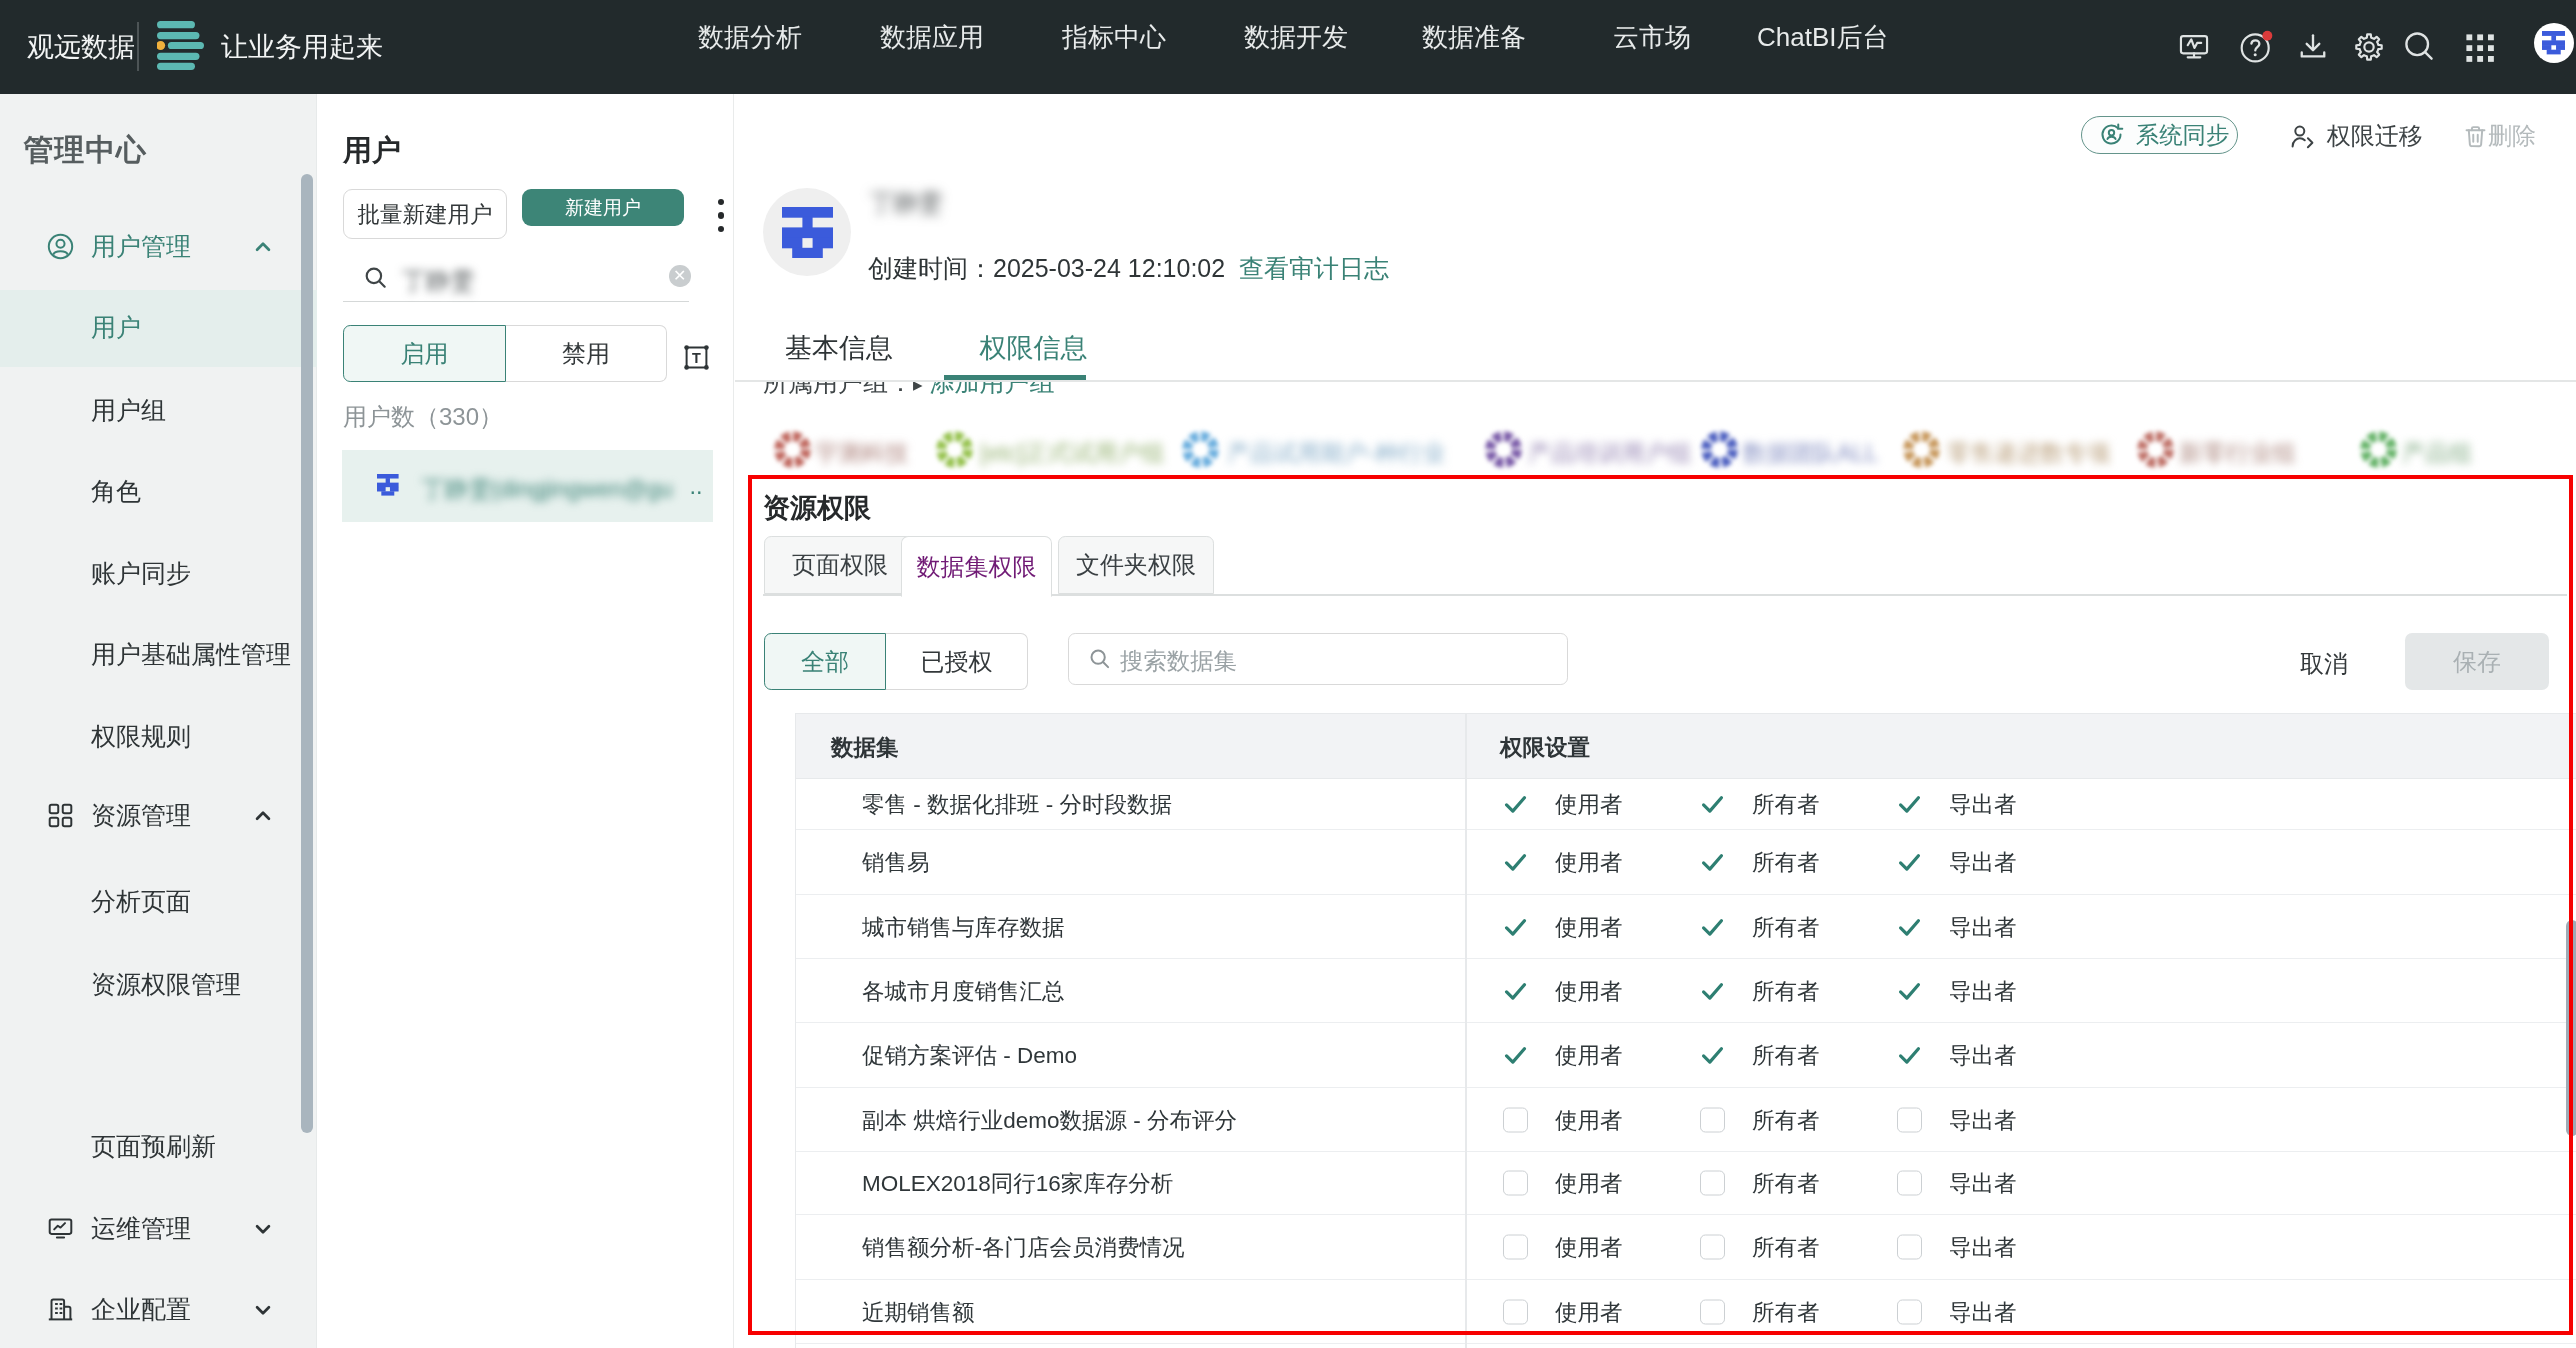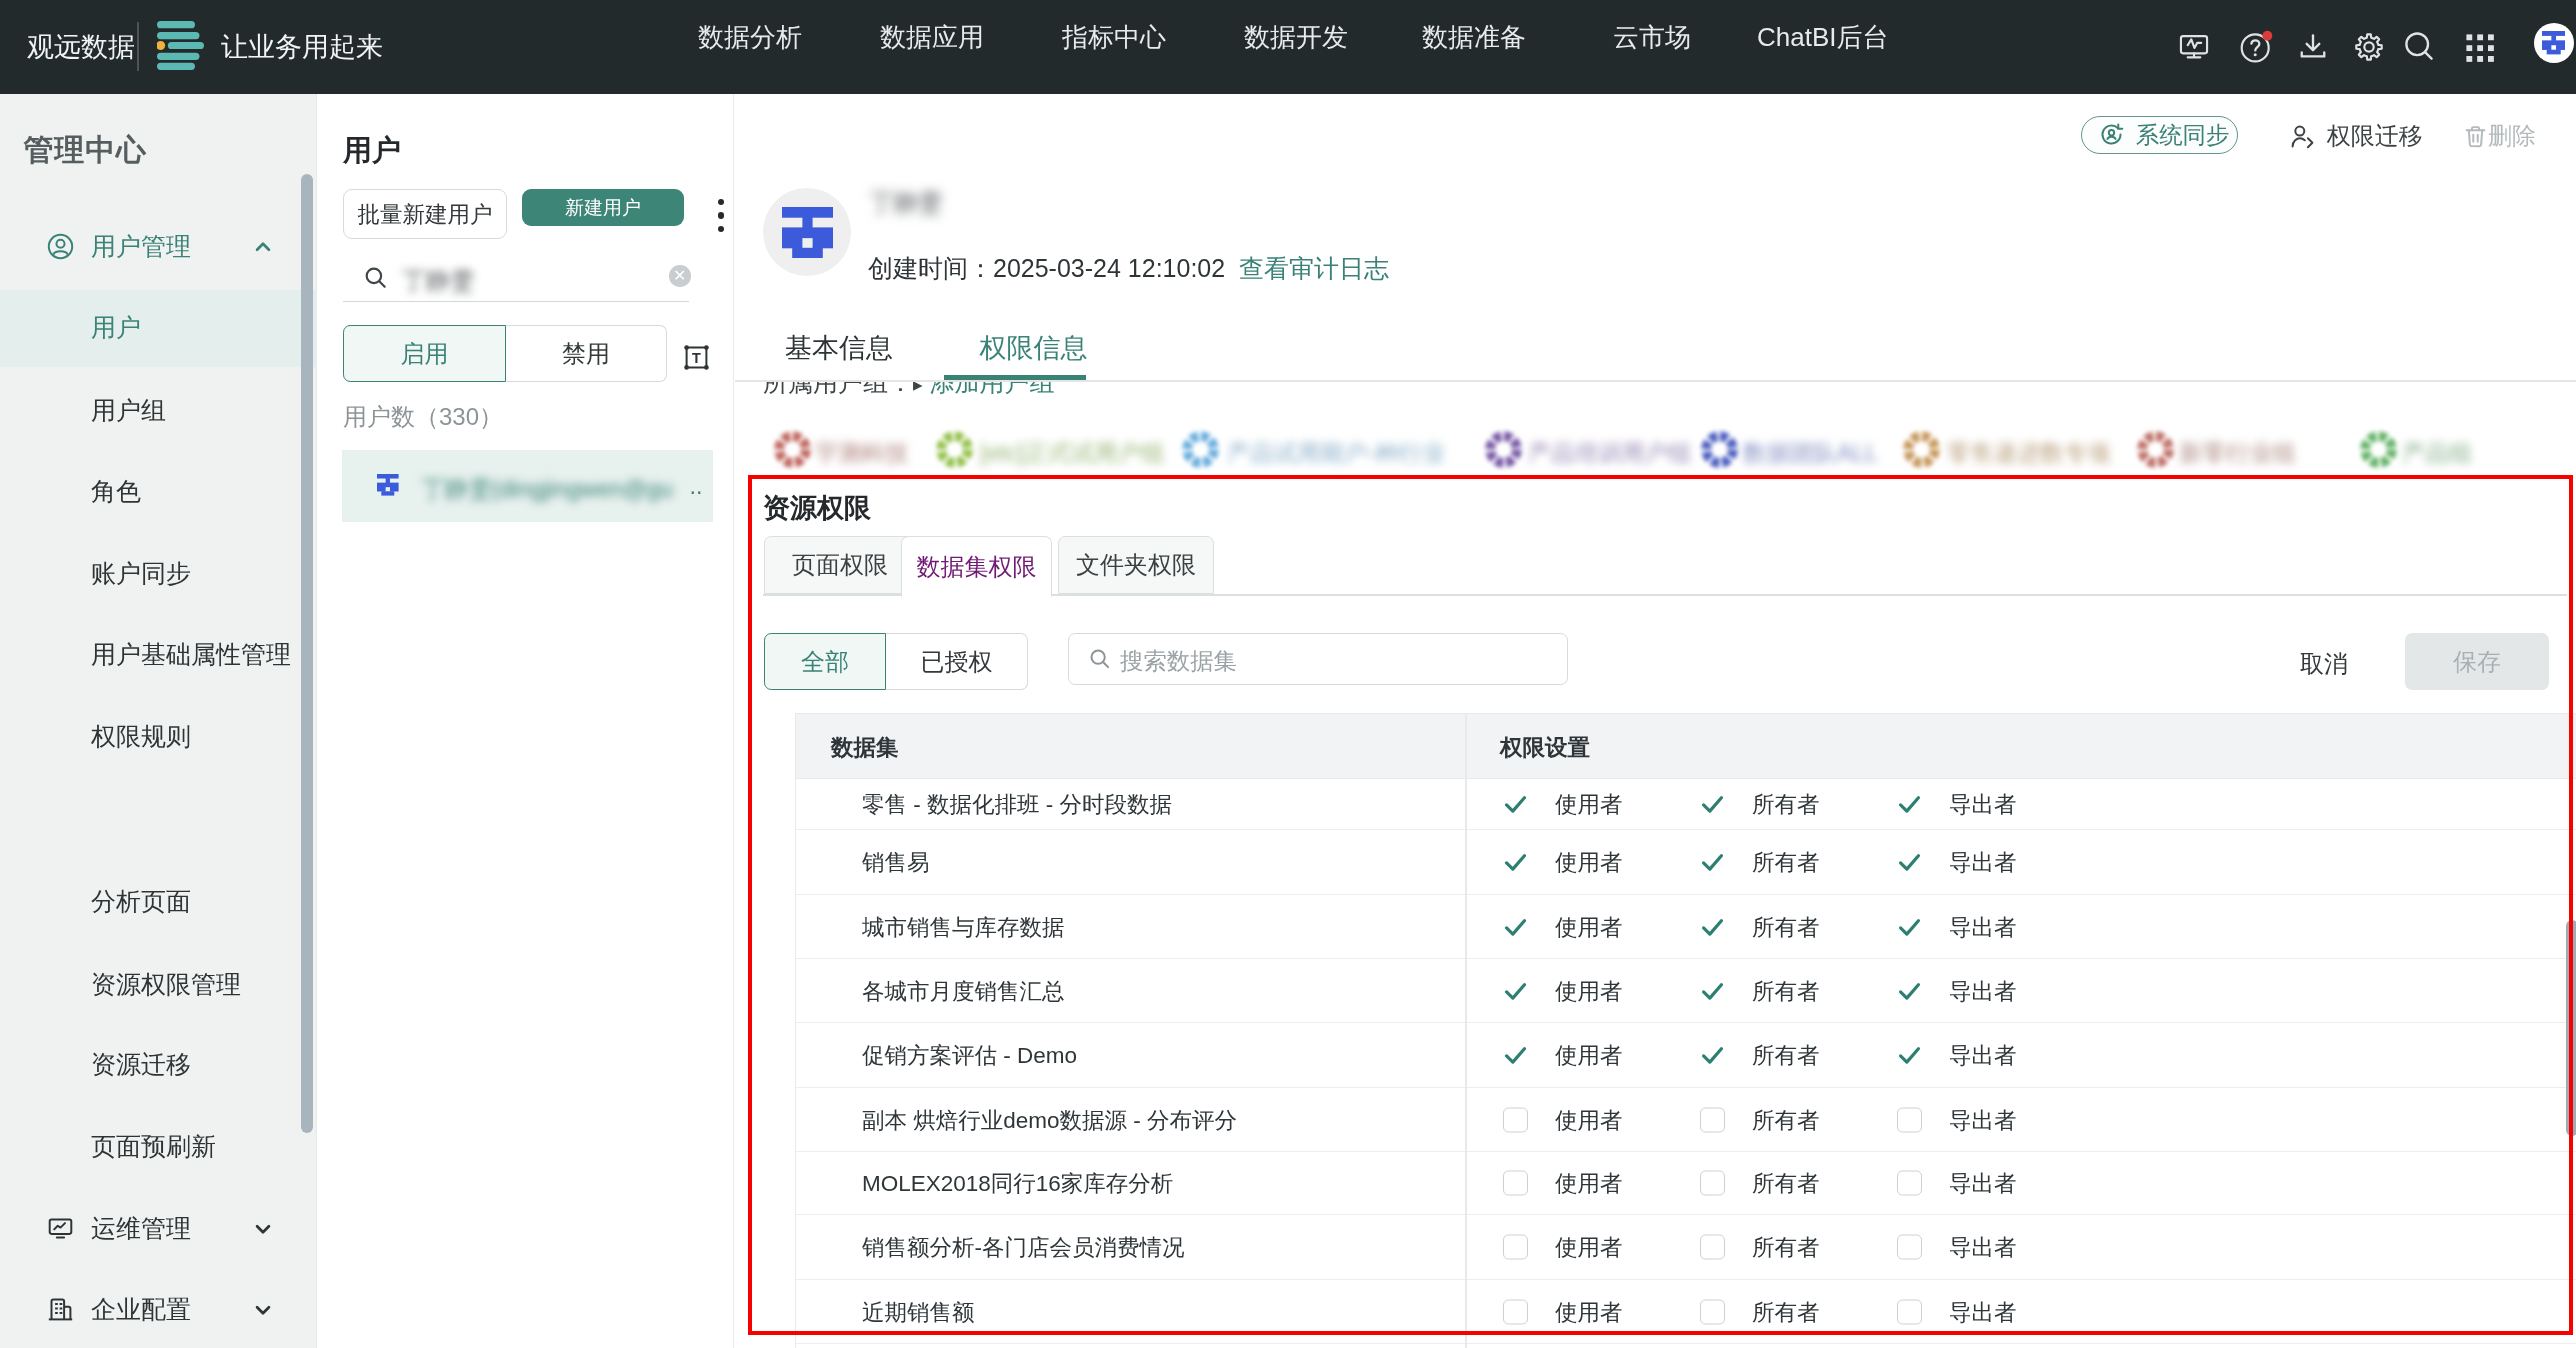--- a/index.html
+++ b/index.html
@@ -186,28 +186,37 @@
     </div>
   <div class="sb-item" style="top:439px">
       <span class="tx">账户同步</span>
     </div>
   <div class="sb-item" style="top:520px">
       <span class="tx">用户基础属性管理</span>
     </div>
   <div class="sb-item" style="top:602px">
       <span class="tx">权限规则</span>
     </div>
+  <div class="sb-item" style="top:681px">
+    <svg class="ic" viewBox="0 0 30 30" fill="none" stroke="#2e3436" stroke-width="2.2">
+      <rect x="3" y="3" width="9.5" height="9.5" rx="2"></rect>
+        <rect x="17.5" y="3" width="9.5" height="9.5" rx="2"></rect>
+      <rect x="3" y="17.5" width="9.5" height="9.5" rx="2"></rect>
+        <rect x="17.5" y="17.5" width="9.5" height="9.5" rx="2"></rect>
+    </svg>
+    <span class="tx">资源管理</span>
+    <svg class="chev" viewBox="0 0 22 22" fill="none" stroke="#2e3436" stroke-width="3" stroke-linecap="round" stroke-linejoin="round">
+        <path d="M4.5 14 l6.5-6.5 6.5 6.5"></path>
+      </svg>
+  </div>
   <div class="sb-item" style="top:767px">
       <span class="tx">分析页面</span>
     </div>
   <div class="sb-item" style="top:850px">
       <span class="tx">资源权限管理</span>
-    </div>
-  <div class="sb-item" style="top:930px">
-      <span class="tx">资源迁移</span>
     </div>
   <div class="sb-item" style="top:1012px">
       <span class="tx">页面预刷新</span>
     </div>
   <div class="sb-item" style="top:1094px">
     <svg class="ic" viewBox="0 0 30 30" fill="none" stroke="#2e3436" stroke-width="2.2">
       <rect x="3" y="5" width="24" height="16" rx="2"></rect>
       <path d="M8 16 l4-4 3 2 5-5" stroke-linecap="round" stroke-linejoin="round"></path>
       <path d="M11 25 h8" stroke-linecap="round"></path>
     </svg>

